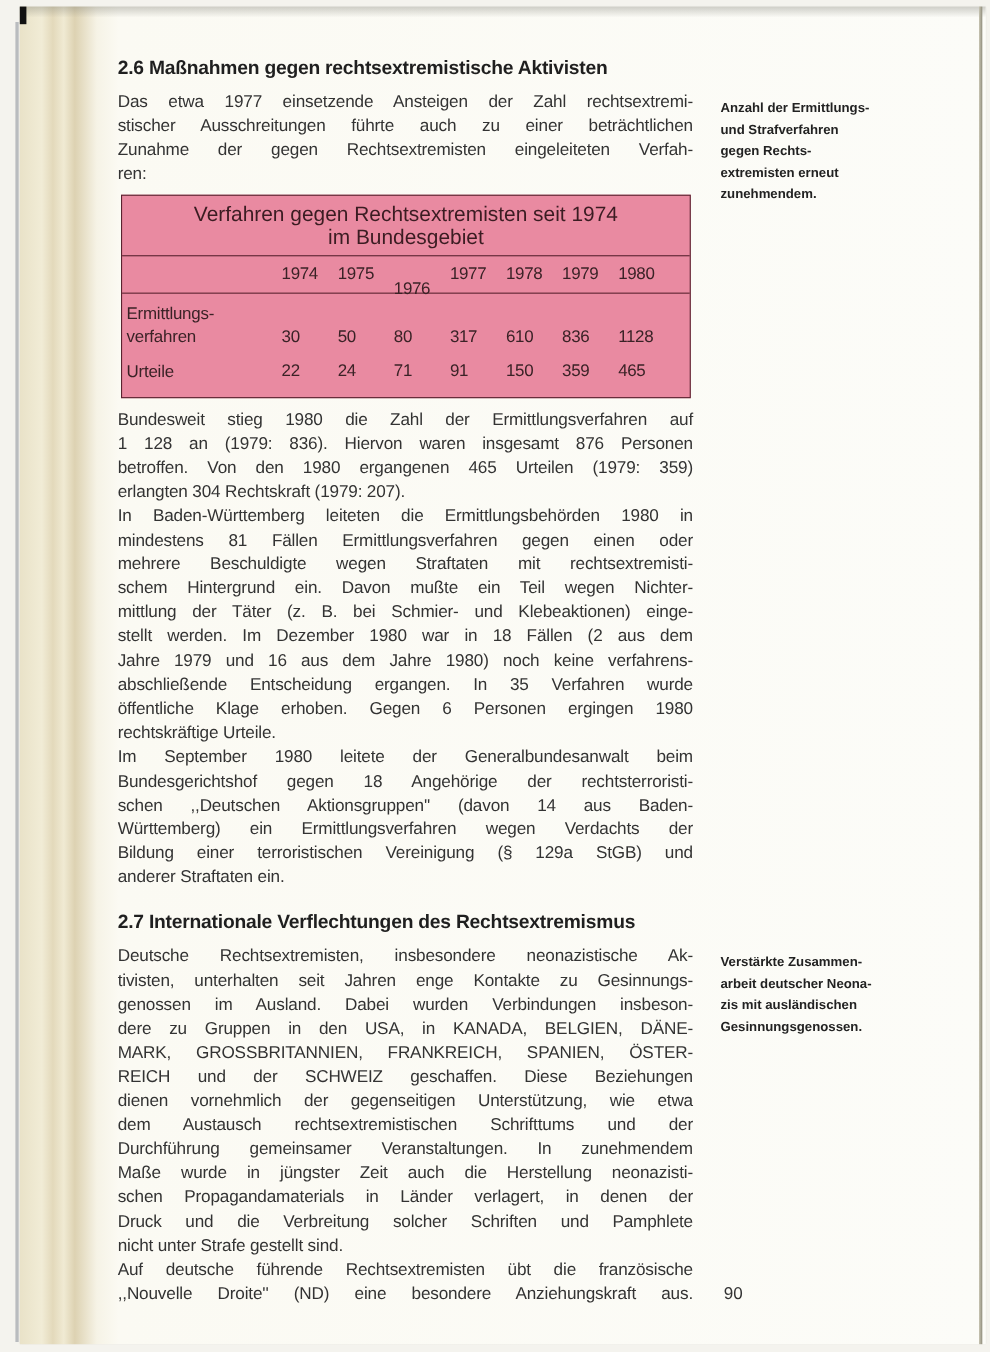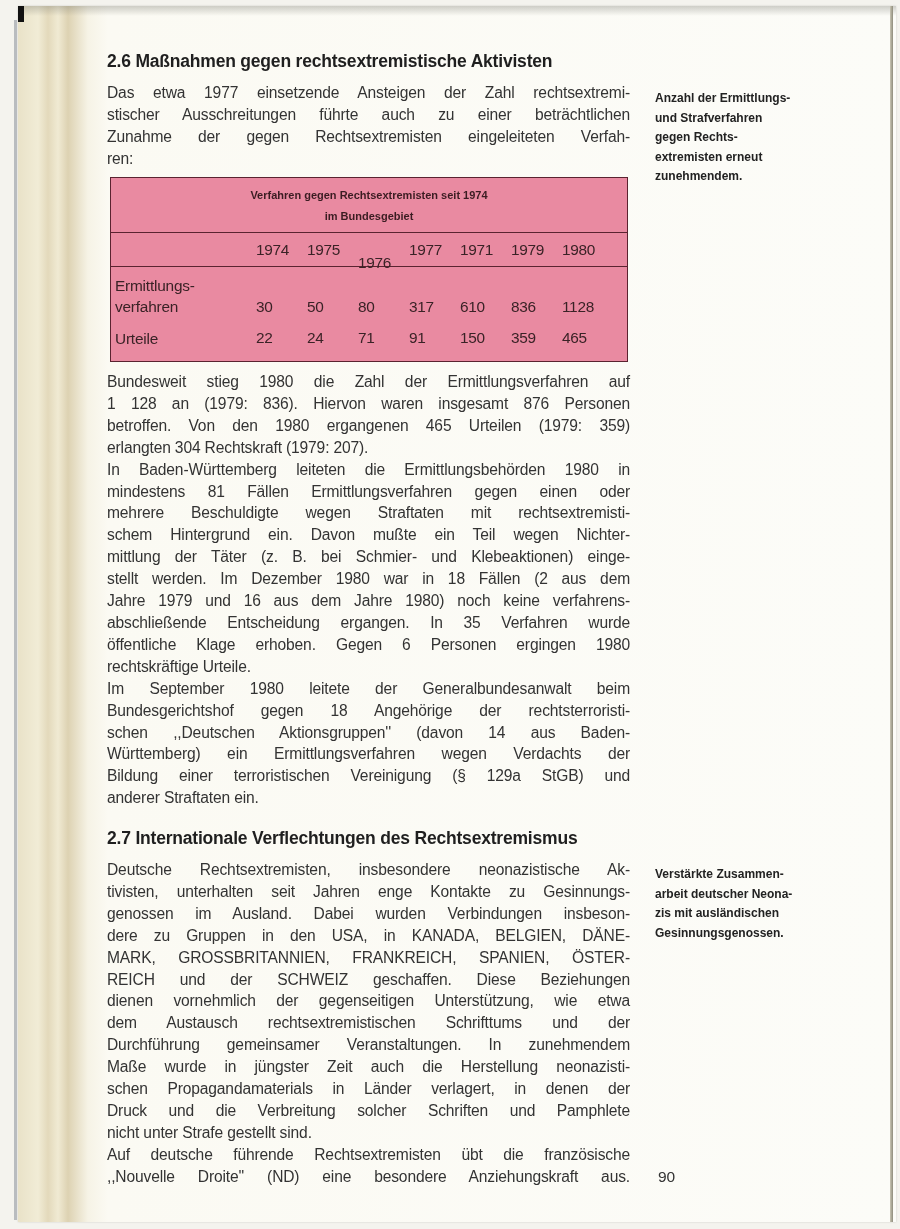--- a/index.html
+++ b/index.html
@@ -50,21 +50,21 @@
 
   
   .tbl {
     position: absolute; left: 110px; top: 177px; width: 518px; height: 185px;
     background: #e98aa1; border: 1.5px solid #5a2330; box-sizing: border-box;
     color: #3a2226;
   }
   .tbl-title {
     position: absolute; left: 0; right: 0; top: 0; height: 55px;
     border-bottom: 1.5px solid #5a2330;
-    text-align: center; font-weight: bold; font-size: 11px; line-height: 21px; padding-top: 7px;
+    text-align: center; font-weight: normal; font-size: 19px; line-height: 21px; padding-top: 7px;
     box-sizing: border-box; color: #3b1c22;
   }
   .tbl-years {
     position: absolute; left: 0; right: 0; top: 55px; height: 34px;
     border-bottom: 1.5px solid #5a2330; box-sizing: border-box;
   }
   .cell {
     position: absolute; text-align: left; font-size: 15.4px; letter-spacing: -0.3px; white-space: nowrap;
   }
   .row-label { position: absolute; left: 4px; font-size: 15.4px; line-height: 21px; letter-spacing: -0.2px; }
@@ -102,21 +102,21 @@
 <div class="tbl">
   <div class="tbl-title">
     <div>Verfahren gegen Rechtsextremisten seit 1974</div>
     <div>im Bundesgebiet</div>
   </div>
   <div class="tbl-years">
     <span class="cell" style="left:145px;width:44px;top:8px;">1974</span>
     <span class="cell" style="left:196px;width:44px;top:8px;">1975</span>
     <span class="cell" style="left:247px;width:44px;top:21px;">1976</span>
     <span class="cell" style="left:298px;width:44px;top:8px;">1977</span>
-    <span class="cell" style="left:349px;width:44px;top:8px;">1971</span>
+    <span class="cell" style="left:349px;width:44px;top:8px;">1978</span>
     <span class="cell" style="left:400px;width:44px;top:8px;">1979</span>
     <span class="cell" style="left:451px;width:44px;top:8px;">1980</span>
   </div>
 
   <div>
     <span class="row-label" style="top:97px;">
       <span style="display:block">Ermittlungs-</span>
       <span style="display:block">verfahren</span>
     </span>
     <span class="cell" style="left:145px;width:44px;top:120px;">30</span>

